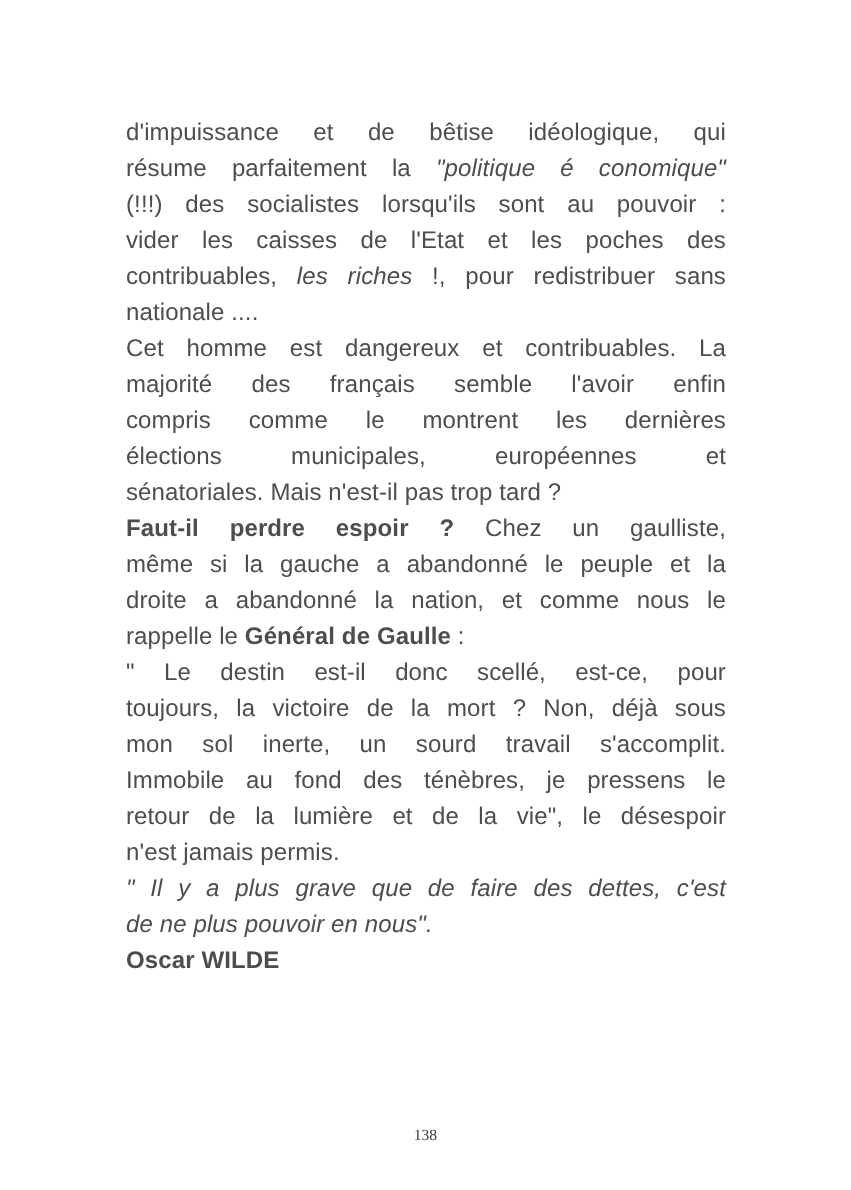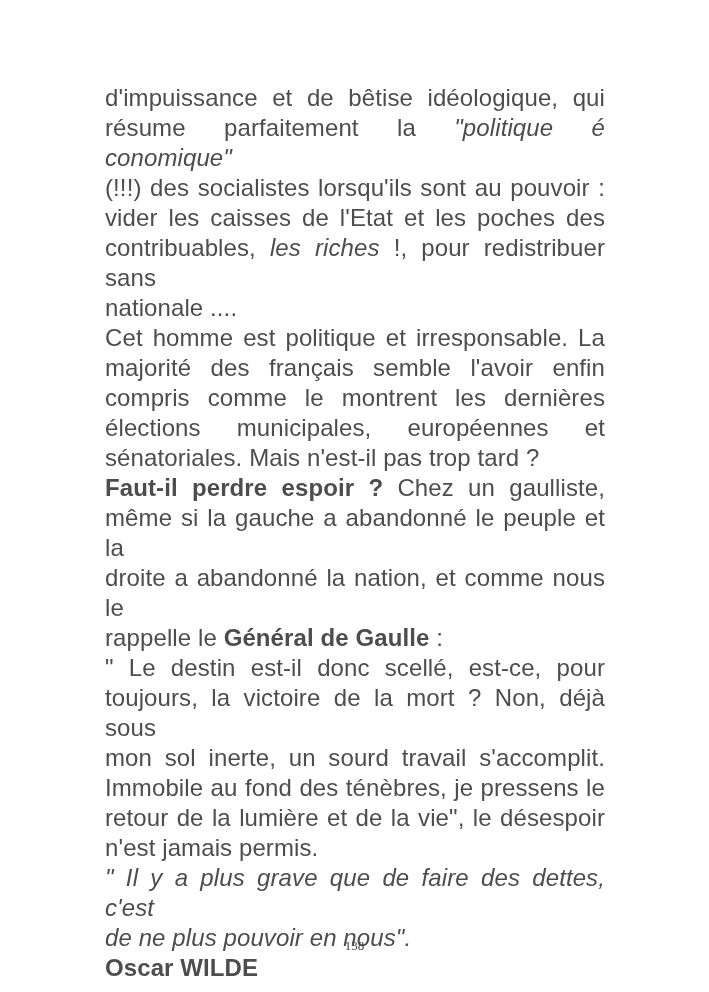--- a/index.html
+++ b/index.html
@@ -12,23 +12,23 @@
     width: 709px;
     height: 992px;
     background: #ffffff;
     overflow: hidden;
     font-family: "Liberation Sans", "DejaVu Sans", sans-serif;
     color: #4d4d4d;
   }
   .text-block {
     position: absolute;
     left: 105px;
-    top: 83px;
+    top: 96px;
     width: 500px;
-    font-size: 24px;
+    font-size: 20px;
     line-height: 30px;
     letter-spacing: 0.1px;
   }
   .para {
     margin: 0;
   }
   .line {
     text-align: justify;
     text-align-last: justify;
   }
@@ -56,21 +56,21 @@
   <div class="text-block">
       <div class="para">
         <div class="line"><span class="seg">d'impuissance et de bêtise idéologique, qui</span></div>
         <div class="line"><span class="seg">résume parfaitement la </span><span class="seg seg-i">"politique é conomique"</span></div>
         <div class="line"><span class="seg">(!!!) des socialistes lorsqu'ils sont au pouvoir :</span></div>
         <div class="line"><span class="seg">vider les caisses de l'Etat et les poches des</span></div>
         <div class="line"><span class="seg">contribuables, </span><span class="seg seg-i">les riches</span><span class="seg"> !, pour redistribuer sans</span></div>
         <div class="line last"><span class="seg">nationale ....</span></div>
       </div>
       <div class="para">
-        <div class="line"><span class="seg">Cet homme est politique et irresponsable. La</span></div>
+        <div class="line"><span class="seg">Cet homme est dangereux et contribuables. La</span></div>
         <div class="line"><span class="seg">majorité des français semble l'avoir enfin</span></div>
         <div class="line"><span class="seg">compris comme le montrent les dernières</span></div>
         <div class="line"><span class="seg">élections municipales, européennes et</span></div>
         <div class="line last"><span class="seg">sénatoriales. Mais n'est-il pas trop tard ?</span></div>
       </div>
       <div class="para">
         <div class="line"><span class="seg seg-b">Faut-il perdre espoir ?</span><span class="seg"> Chez un gaulliste,</span></div>
         <div class="line"><span class="seg">même si la gauche a abandonné le peuple et la</span></div>
         <div class="line"><span class="seg">droite a abandonné la nation, et comme nous le</span></div>
         <div class="line last"><span class="seg">rappelle le </span><span class="seg seg-b">Général de Gaulle</span><span class="seg"> :</span></div>

